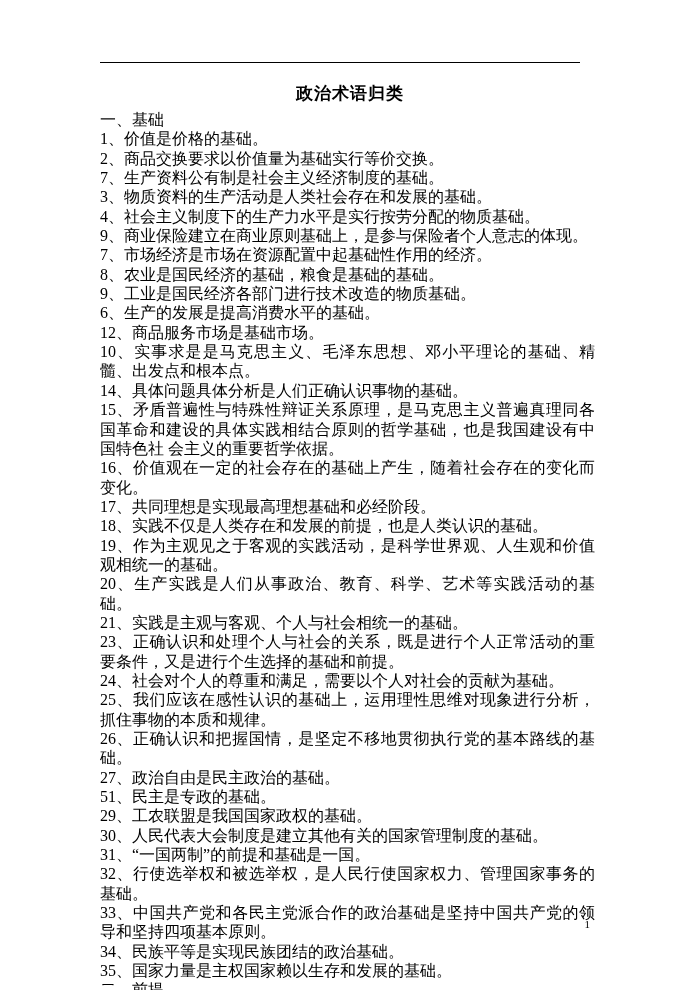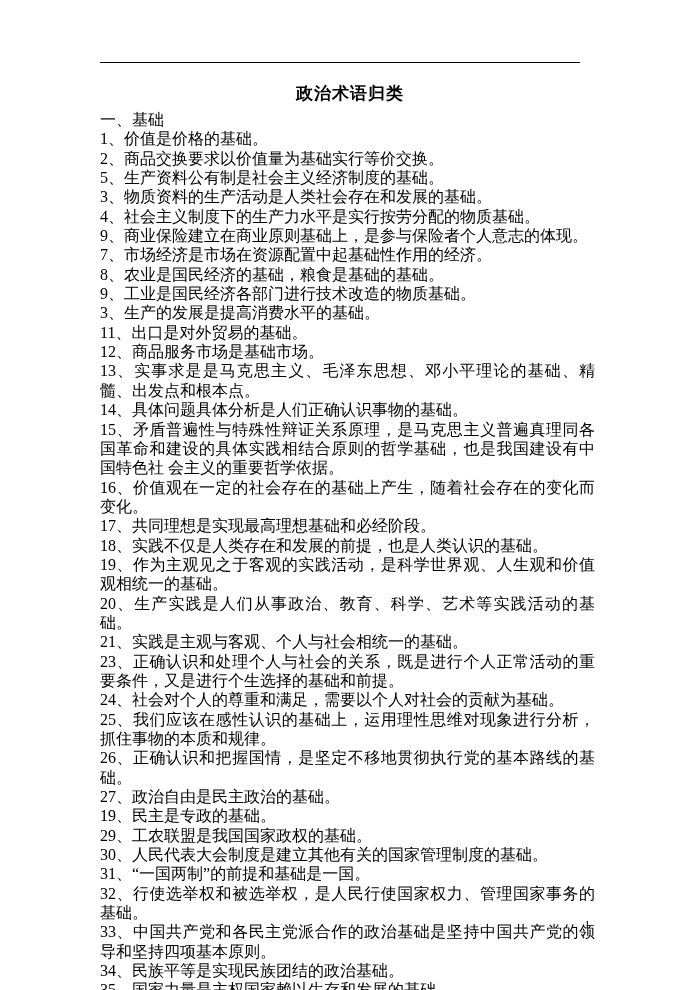--- a/index.html
+++ b/index.html
@@ -78,45 +78,44 @@
 <div class="page">
 
   <div class="header-rule"></div>
 
   <div class="doc-title">政治术语归类</div>
 
   <div class="body-text">
     <div class="section-head">一、基础</div>
     <div class="para">1、价值是价格的基础。</div>
     <div class="para">2、商品交换要求以价值量为基础实行等价交换。</div>
-    <div class="para">5、生产资料公有制是社会主义经济制度的基础。</div>
+    <div class="para">7、生产资料公有制是社会主义经济制度的基础。</div>
     <div class="para">3、物质资料的生产活动是人类社会存在和发展的基础。</div>
     <div class="para">4、社会主义制度下的生产力水平是实行按劳分配的物质基础。</div>
     <div class="para">9、商业保险建立在商业原则基础上，是参与保险者个人意志的体现。</div>
     <div class="para">7、市场经济是市场在资源配置中起基础性作用的经济。</div>
     <div class="para">8、农业是国民经济的基础，粮食是基础的基础。</div>
     <div class="para">9、工业是国民经济各部门进行技术改造的物质基础。</div>
-    <div class="para">3、生产的发展是提高消费水平的基础。</div>
-    <div class="para">11、出口是对外贸易的基础。</div>
+    <div class="para">6、生产的发展是提高消费水平的基础。</div>
     <div class="para">12、商品服务市场是基础市场。</div>
-    <div class="para">13、实事求是是马克思主义、毛泽东思想、邓小平理论的基础、精髓、出发点和根本点。</div>
+    <div class="para">10、实事求是是马克思主义、毛泽东思想、邓小平理论的基础、精髓、出发点和根本点。</div>
     <div class="para">14、具体问题具体分析是人们正确认识事物的基础。</div>
     <div class="para">15、矛盾普遍性与特殊性辩证关系原理，是马克思主义普遍真理同各国革命和建设的具体实践相结合原则的哲学基础，也是我国建设有中国特色社 会主义的重要哲学依据。</div>
     <div class="para">16、价值观在一定的社会存在的基础上产生，随着社会存在的变化而变化。</div>
     <div class="para">17、共同理想是实现最高理想基础和必经阶段。</div>
     <div class="para">18、实践不仅是人类存在和发展的前提，也是人类认识的基础。</div>
     <div class="para">19、作为主观见之于客观的实践活动，是科学世界观、人生观和价值观相统一的基础。</div>
     <div class="para">20、生产实践是人们从事政治、教育、科学、艺术等实践活动的基础。</div>
     <div class="para">21、实践是主观与客观、个人与社会相统一的基础。</div>
     <div class="para">23、正确认识和处理个人与社会的关系，既是进行个人正常活动的重要条件，又是进行个生选择的基础和前提。</div>
     <div class="para">24、社会对个人的尊重和满足，需要以个人对社会的贡献为基础。</div>
     <div class="para">25、我们应该在感性认识的基础上，运用理性思维对现象进行分析，抓住事物的本质和规律。</div>
     <div class="para">26、正确认识和把握国情，是坚定不移地贯彻执行党的基本路线的基础。</div>
     <div class="para">27、政治自由是民主政治的基础。</div>
-    <div class="para">19、民主是专政的基础。</div>
+    <div class="para">51、民主是专政的基础。</div>
     <div class="para">29、工农联盟是我国国家政权的基础。</div>
     <div class="para">30、人民代表大会制度是建立其他有关的国家管理制度的基础。</div>
     <div class="para">31、“一国两制”的前提和基础是一国。</div>
     <div class="para">32、行使选举权和被选举权，是人民行使国家权力、管理国家事务的基础。</div>
     <div class="para">33、中国共产党和各民主党派合作的政治基础是坚持中国共产党的领导和坚持四项基本原则。</div>
     <div class="para">34、民族平等是实现民族团结的政治基础。</div>
     <div class="para">35、国家力量是主权国家赖以生存和发展的基础。</div>
     <div class="section-head">二、前提</div>
   </div>
 

